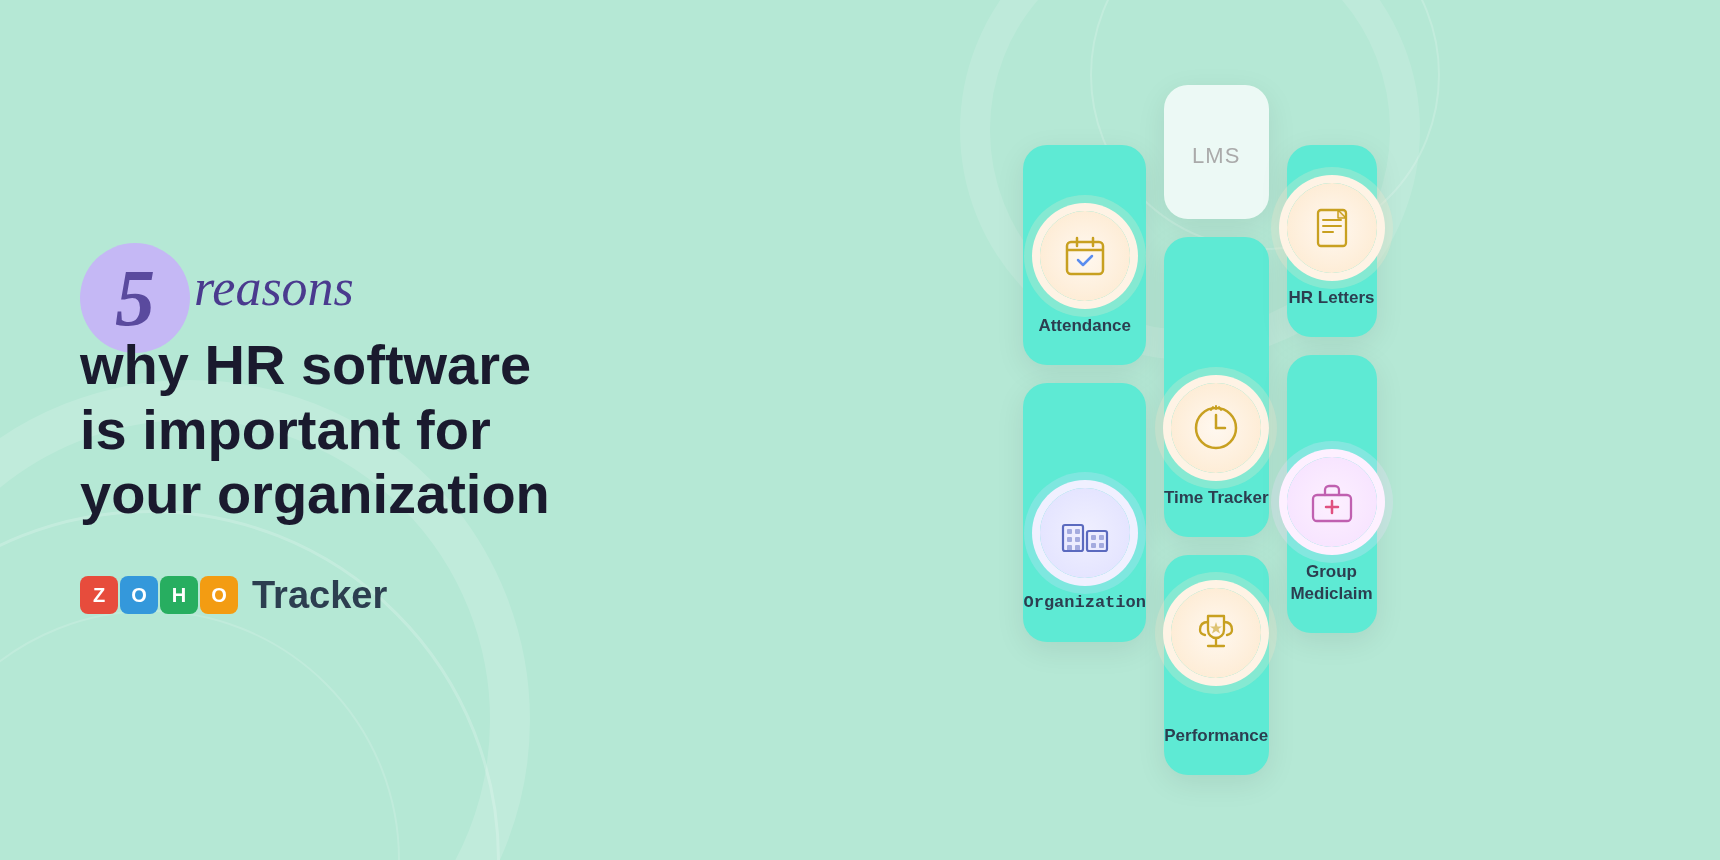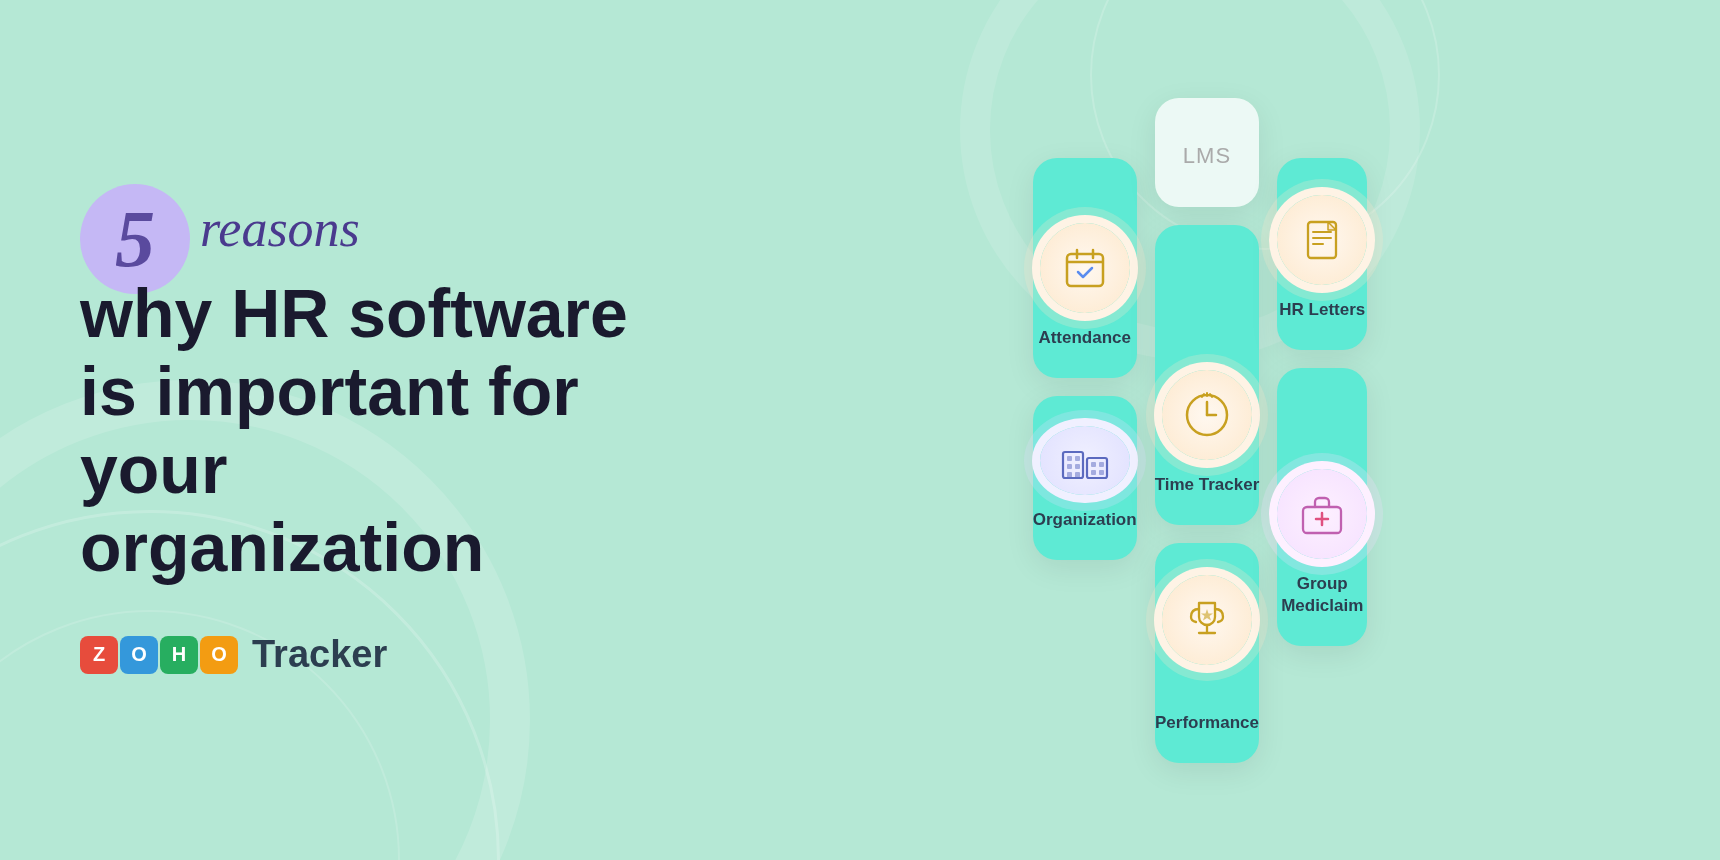--- a/index.html
+++ b/index.html
@@ -80,26 +80,26 @@
       line-height: 1;
     }
 
     .reasons-text {
       font-size: 52px;
       color: #4a3a8e;
       font-family: 'Georgia', serif;
       font-style: italic;
       font-weight: 400;
       margin-bottom: 16px;
-      margin-left: 10px;
+      margin-left: 4px;
       display: inline-block;
     }
 
     .main-heading {
-      font-size: 68px;
+      font-size: 56px;
       font-weight: 900;
       color: #1a1a2e;
       line-height: 1.15;
       margin-bottom: 47px;
     }
 
     .logo-area {
       display: flex;
       align-items: center;
       gap: 14px;
@@ -203,23 +203,23 @@
     }
 
     .icon-circle-mediclaim {
       background: radial-gradient(circle, #fdf0ff, #f5e0ff);
       box-shadow: 0 0 0 8px #fdf0ff, 0 0 0 16px #f5e0ff40;
     }
 
     
     .card-attendance { height: 220px; }
     .card-time { height: 300px; }
-    .card-lms { height: 109px; background: rgba(255,255,255,0.75); justify-content: center; padding-top: 8px; padding-bottom: 0; }
+    .card-lms { height: 134px; background: rgba(255,255,255,0.75); justify-content: center; padding-top: 8px; padding-bottom: 0; }
     .card-hr { height: 192px; }
-    .card-org { height: 164px; }
+    .card-org { height: 259px; font-family: Liberation Mono, monospace; }
     .card-perf { height: 220px; gap: 33px; }
     .card-mediclaim { height: 278px; }
 
     
     .col1 { display: flex; flex-direction: column; gap: 18px; margin-top: 60px; }
     .col2 { display: flex; flex-direction: column; gap: 18px; }
     .col3 { display: flex; flex-direction: column; gap: 18px; margin-top: 60px; }
 
     
     .lms-label {

